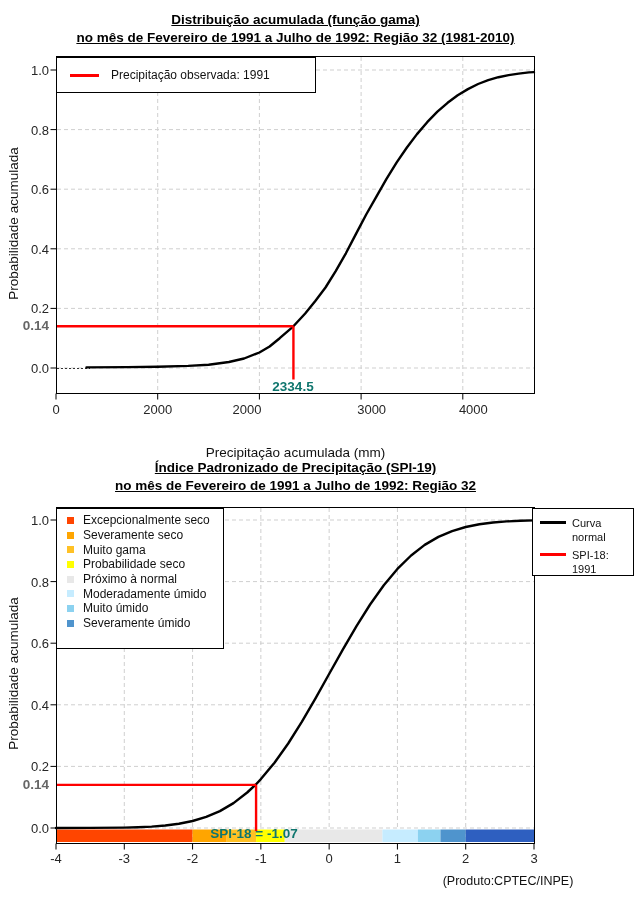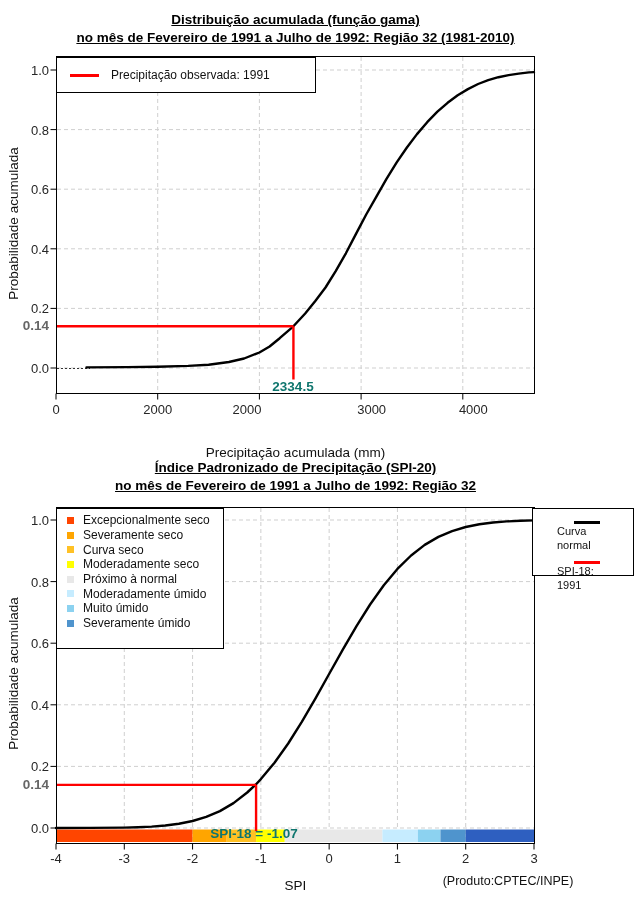--- a/index.html
+++ b/index.html
@@ -17,21 +17,21 @@
   .annot{position:absolute;text-align:center;font:bold 13.5px "Liberation Sans",sans-serif;color:#0f766e;}
   .legend-box{position:absolute;background:#fff;border:1px solid #000;box-sizing:border-box;}
   #legend-1{left:56px;top:57px;width:260px;height:36px;display:flex;align-items:center;}
   #legend-1 .sample{width:29px;height:3px;background:#FF0000;margin-left:13px;flex:none;}
   #legend-1 .ltext{font:12px "Liberation Sans",sans-serif;color:#111;margin-left:12px;white-space:nowrap;}
   #cat-legend{left:56px;top:508px;width:168px;height:141px;padding-top:4px;}
   .cat-row{display:flex;align-items:center;height:14.7px;}
   .swatch{width:7px;height:7px;margin-left:10px;margin-right:9px;flex:none;}
   .cat-label{font:12px "Liberation Sans",sans-serif;color:#111;white-space:nowrap;}
   #line-legend{left:532px;top:508px;width:102px;height:68px;padding-top:7px;}
-  .ll-row{display:flex;align-items:center;margin-bottom:4px;flex-direction:column;}
+  .ll-row{display:flex;align-items:flex-start;margin-bottom:4px;}
   .ll-sample{width:26px;height:3px;margin-left:7px;margin-top:5px;flex:none;}
   .ll-label{font:11px "Liberation Sans",sans-serif;color:#111;margin-left:6px;width:58px;line-height:14px;}
   .credit{position:absolute;font:12.5px "Liberation Sans",sans-serif;color:#111;text-align:center;}
 </style>
 </head>
 <body>
 
 <div id="root">
   <svg id="plot-svg" width="640" height="900">
       <line x1="57" y1="368" x2="534" y2="368" stroke="#CFCFCF" stroke-dasharray="4,3"></line>
@@ -113,42 +113,41 @@
     <div class="xlab" style="top:445px">Precipitação acumulada (mm)</div>
 
     <div id="legend-1" class="legend-box">
       <span class="sample"></span>
       <span class="ltext">Precipitação observada: 1991</span>
     </div>
 
     <div class="pmark" style="top:318px">0.14</div>
     <div class="annot" style="left:248px;top:379px;width:90px">2334.5</div>
 
-    <div class="title" style="top:460px">Índice Padronizado de Precipitação (SPI-20)</div>
+    <div class="title" style="top:460px">Índice Padronizado de Precipitação (SPI-19)</div>
     <div class="title" style="top:478px">no mês de Fevereiro de 1991 a Julho de 1992: Região 32</div>
 
     <div class="ylab" style="top:666px">Probabilidade acumulada</div>
-    <div class="xlab" style="top:878px">SPI</div>
 
     <div id="cat-legend" class="legend-box">
         <div class="cat-row">
           <span class="swatch" style="background: rgb(255, 69, 0);"></span>
           <span class="cat-label">Excepcionalmente seco</span>
         </div>
         <div class="cat-row">
           <span class="swatch" style="background: rgb(255, 165, 0);"></span>
           <span class="cat-label">Severamente seco</span>
         </div>
         <div class="cat-row">
           <span class="swatch" style="background: rgb(255, 193, 37);"></span>
-          <span class="cat-label">Curva seco</span>
+          <span class="cat-label">Muito gama</span>
         </div>
         <div class="cat-row">
           <span class="swatch" style="background: rgb(255, 255, 0);"></span>
-          <span class="cat-label">Moderadamente seco</span>
+          <span class="cat-label">Probabilidade seco</span>
         </div>
         <div class="cat-row">
           <span class="swatch" style="background: rgb(232, 232, 232);"></span>
           <span class="cat-label">Próximo à normal</span>
         </div>
         <div class="cat-row">
           <span class="swatch" style="background: rgb(198, 236, 255);"></span>
           <span class="cat-label">Moderadamente úmido</span>
         </div>
         <div class="cat-row">

